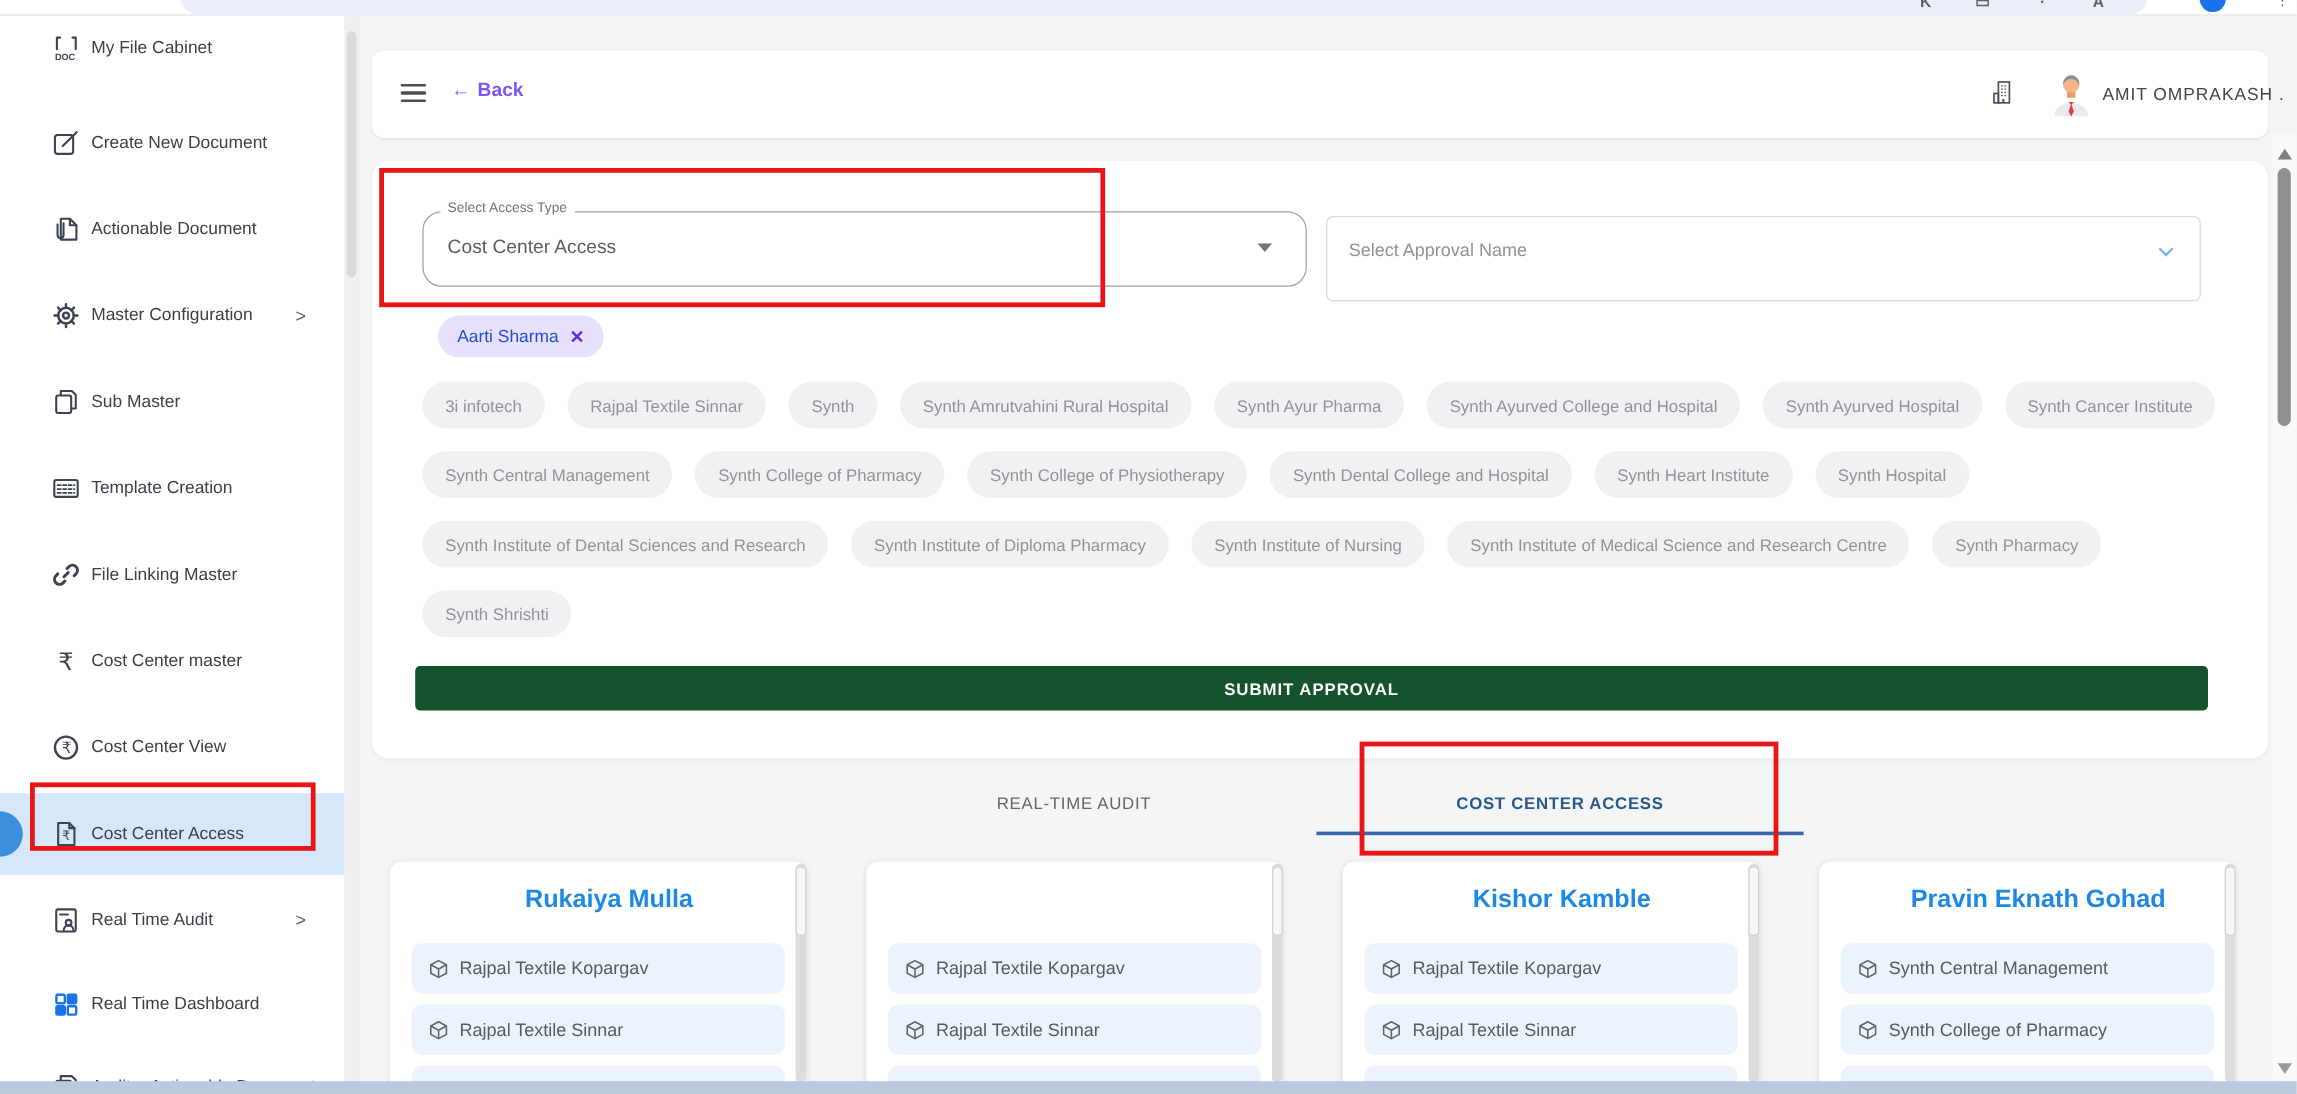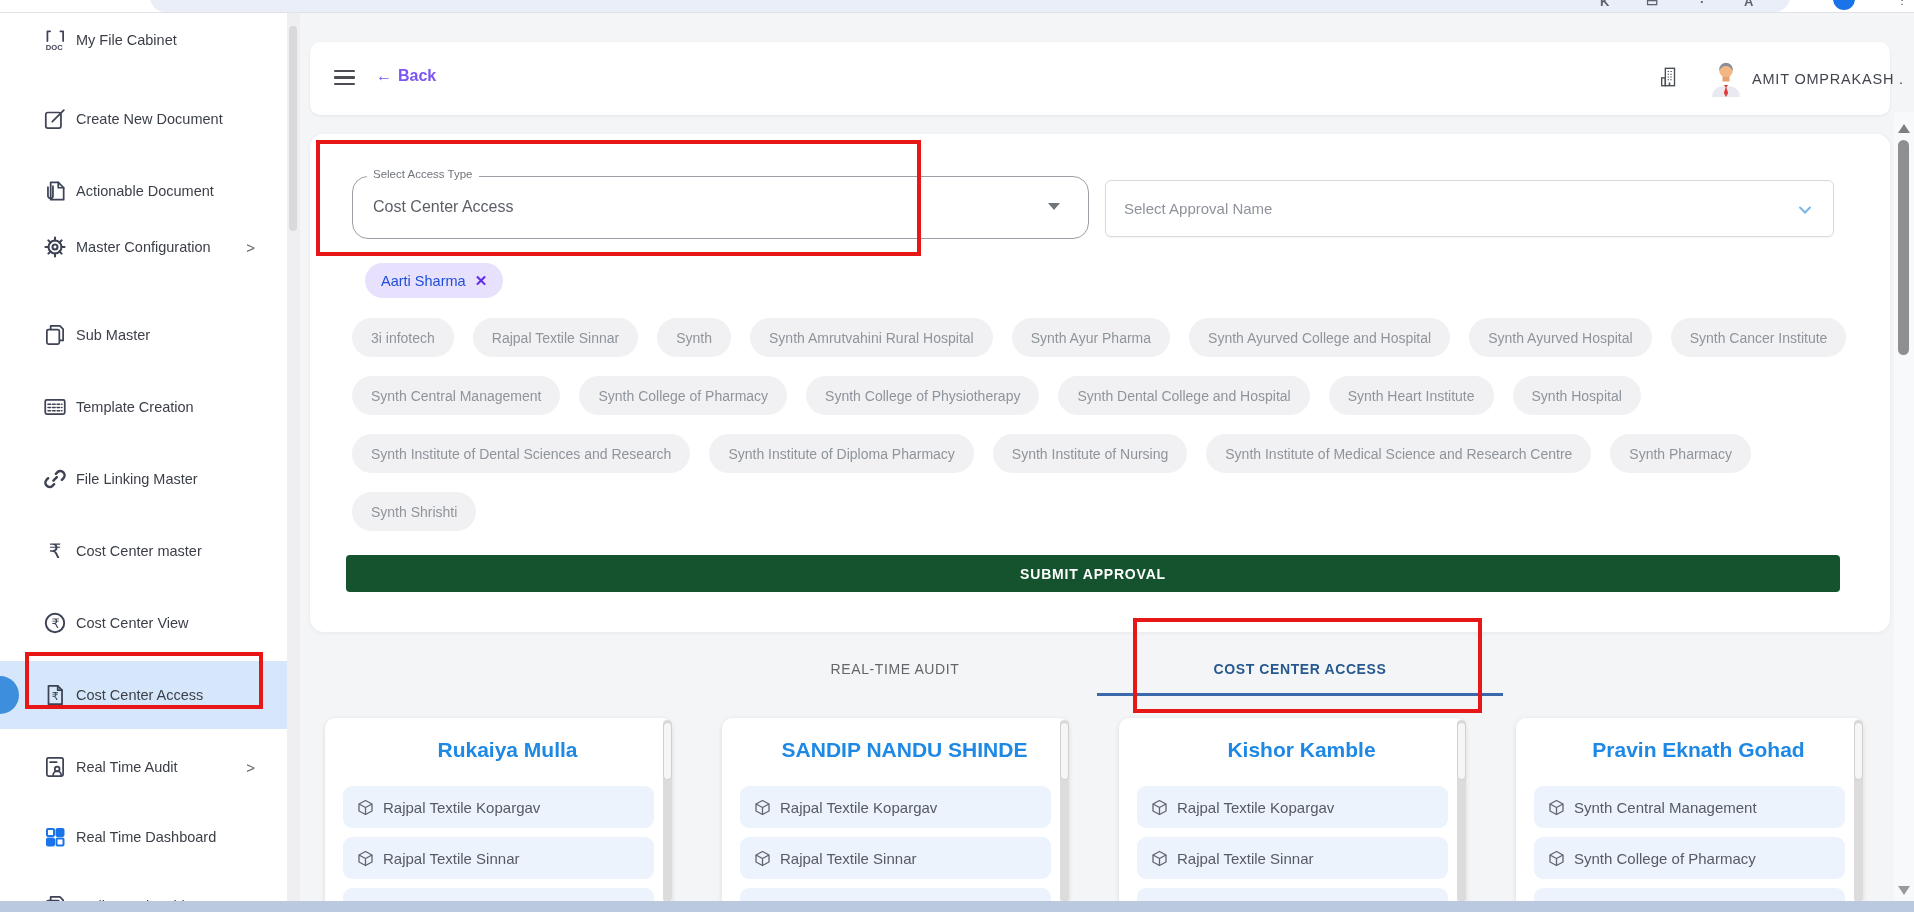--- a/index.html
+++ b/index.html
@@ -36,21 +36,21 @@
   .hdr-building { position:absolute; left:1658px; top:66px; z-index:13; }
   .hdr-avatar { position:absolute; left:1706px; top:57px; z-index:13; }
   .hdr-name { position:absolute; left:1752px; top:71px; font-size:14.5px; letter-spacing:.8px; color:#41454e; font-weight:500; z-index:13; }
 
   
   .panel { position:absolute; left:310px; top:134px; width:1580px; height:498px; background:#fff; border-radius:14px; box-shadow:0 1px 4px rgba(0,0,0,.06); z-index:12; }
   .select-access { position:absolute; left:352px; top:176px; width:737px; height:63px; border:1px solid #9aa0a6; border-radius:16px; background:#fff; z-index:13; cursor:pointer; }
   .select-access .flabel { position:absolute; left:14px; top:-9px; background:#fff; padding:0 6px; font-size:11.5px; color:#70757c; }
   .select-access .val { position:absolute; left:20px; top:21px; font-size:16px; color:#5a5f66; }
   .select-access .caret { position:absolute; right:28px; top:26px; width:0; height:0; border-left:6px solid transparent; border-right:6px solid transparent; border-top:7px solid #6f747a; }
-  .select-approval { position:absolute; left:1105px; top:180px; width:729px; height:57px; border:1px solid #d7dade; border-radius:6px; background:#fff; box-shadow:0 1px 2px rgba(0,0,0,.04); z-index:13; cursor:pointer; }
+  .select-approval { position:absolute; left:1105px; top:180px; width:729px; height:71px; border:1px solid #d7dade; border-radius:6px; background:#fff; box-shadow:0 1px 2px rgba(0,0,0,.04); z-index:13; cursor:pointer; }
   .select-approval .ph { position:absolute; left:18px; top:19px; font-size:15px; color:#8e939c; }
   .person-chip { position:absolute; left:365px; top:263px; height:35px; border-radius:17.5px; background:#e8e1fd; display:flex; align-items:center; padding:0 16px; z-index:13; }
   .person-chip .nm { color:#1d4ed8; font-size:14.5px; font-weight:500; }
   .person-chip .x { color:#5d2de8; font-size:15px; font-weight:700; margin-left:9px; cursor:pointer; }
   .chips-wrap { position:absolute; left:352px; top:318px; width:1495px; display:flex; flex-wrap:wrap; column-gap:19px; row-gap:19px; z-index:13; }
   .chip { height:39px; border-radius:19.5px; background:#f1f1f3; color:#8f949b; font-size:14px; display:flex; align-items:center; padding:0 19px; white-space:nowrap; cursor:pointer; }
   .submit-btn { position:absolute; left:346px; top:555px; width:1494px; height:37px; background:#14532d; border-radius:4px; color:#fff; font-weight:700; font-size:14px; letter-spacing:.8px; display:flex; align-items:center; justify-content:center; cursor:pointer; z-index:13; }
 
   
   .tab { position:absolute; top:661px; font-size:14px; letter-spacing:.6px; text-align:center; cursor:pointer; z-index:12; }
@@ -115,21 +115,21 @@
     <span class="ic">
       <svg class="sic" width="26" height="26" viewBox="0 0 24 24">
           <path d="M8 4 h7 l5 5 v11 H8 z"></path>
           <path d="M15 4 v5 h5"></path>
           <path d="M5.5 8.5 v8 a2.3 2.3 0 0 0 4.6 0 v-9"></path>
         </svg>
     </span>
     <span class="lbl">Actionable Document</span>
   </div>
 
-  <div class="side-item" style="top:212px">
+  <div class="side-item" style="top:228px">
     <span class="ic">
       <svg class="sic" width="26" height="26" viewBox="0 0 24 24" style="stroke-width:1.9">
           <circle cx="12" cy="12" r="6"></circle>
           <circle cx="12" cy="12" r="2.3"></circle>
           <path d="M12 3.2 V6 M12 18 v2.8 M3.2 12 H6 M18 12 h2.8 M5.9 5.9 l2 2 M16.1 16.1 l2 2 M5.9 18.1 l2-2 M16.1 7.9 l2-2"></path>
         </svg>
     </span>
     <span class="lbl">Master Configuration</span>
     <span class="chev">&gt;</span>
   </div>
@@ -329,21 +329,20 @@
       </svg>
     <span class="txt">Rajpal Textile Sinnar</span>
   </div>
   <div class="row part"></div>
 </div>
 <div class="card-sb" style="left:663px">
     <div class="th"></div>
   </div>
 
 <div class="card" style="left:722px">
-  <div class="title">SANDIP NANDU SHINDE</div>
   <div class="row r1">
     <svg width="17" height="17" viewBox="0 0 17 17" fill="none" stroke="#61656d" stroke-width="1.3" stroke-linejoin="round">
         <path d="M8.5 1.5 L15 5 v7 L8.5 15.5 L2 12 V5 Z"></path>
         <path d="M2 5 l6.5 3.5 L15 5 M8.5 8.5 V15.5"></path>
       </svg>
     <span class="txt">Rajpal Textile Kopargav</span>
   </div>
   <div class="row r2">
     <svg width="17" height="17" viewBox="0 0 17 17" fill="none" stroke="#61656d" stroke-width="1.3" stroke-linejoin="round">
         <path d="M8.5 1.5 L15 5 v7 L8.5 15.5 L2 12 V5 Z"></path>

